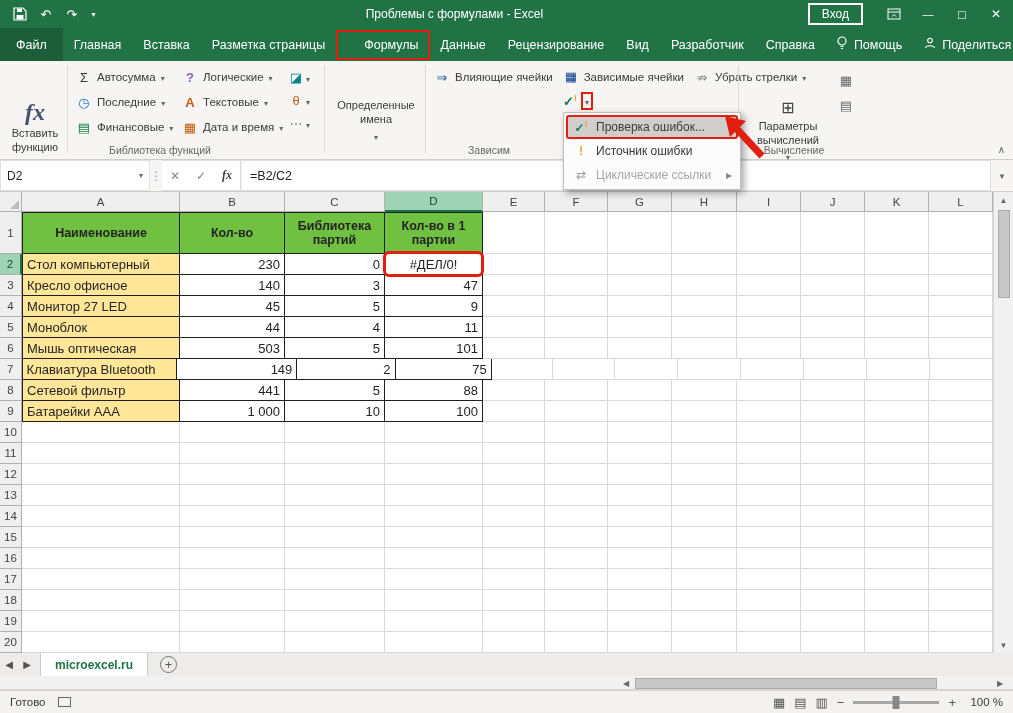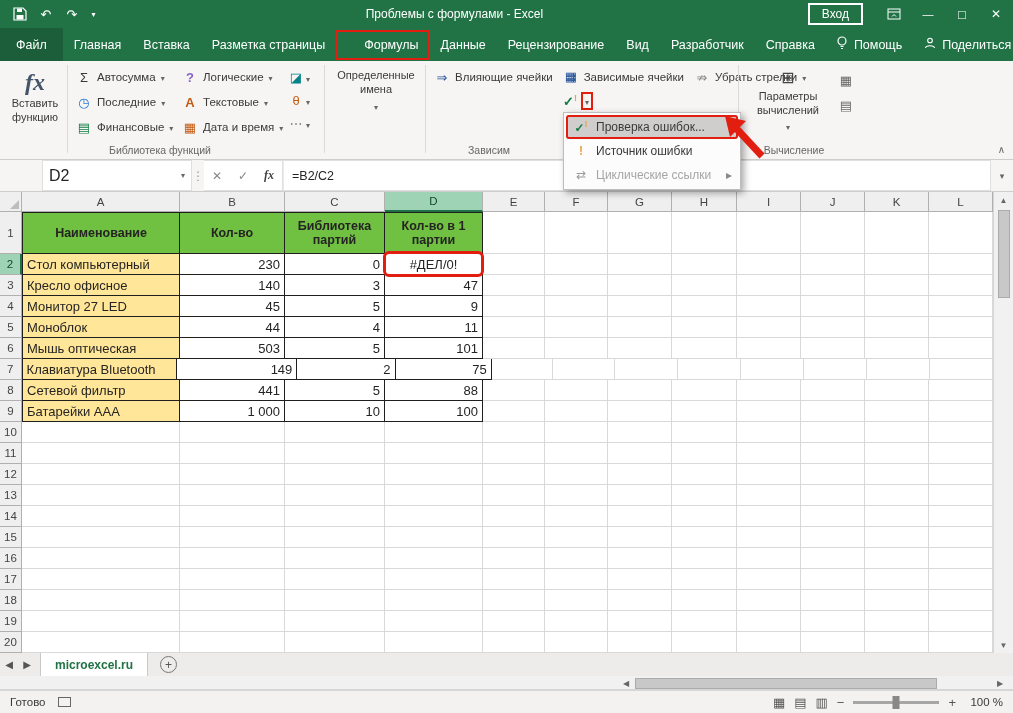--- a/index.html
+++ b/index.html
@@ -28,21 +28,21 @@
 .rtab{padding:8px 11px;font-size:12.5px;white-space:nowrap;}
 .rtab.file{background:#1B5E39;padding:10px 16px;}
 .rtab.redbox{box-shadow:inset 0 0 0 2px var(--red);padding-left:28px;}
 .tabs-right{margin-left:auto;display:flex;align-items:center;gap:2px;padding-right:10px;}
 .helpitem{display:flex;align-items:center;gap:6px;font-size:12.5px;padding:0 10px;white-space:nowrap;}
 
 
 .ribbon{position:absolute;left:0;top:61px;width:100%;height:99px;background:#F6F5F4;border-bottom:1px solid #CFCDCB;}
 .vdiv{position:absolute;top:4px;height:88px;width:1px;background:#DCDAD8;}
 .grplabel{position:absolute;bottom:3px;font-size:10.5px;color:#666;text-align:center;white-space:nowrap;}
-.bigbtn{position:absolute;display:flex;flex-direction:column;align-items:center;justify-content:flex-start;text-align:center;font-size:11px;color:#3B3A39;line-height:1.25;}
+.bigbtn{position:absolute;display:flex;flex-direction:column;align-items:center;justify-content:flex-start;text-align:center;font-size:11px;color:#3B3A39;line-height:1.25;margin-top:30px;}
 .fxbig{font-family:"Liberation Serif",serif;font-style:italic;font-weight:bold;font-size:24px;color:#44546A;}
 .fxbig::before{content:'fx';}
 .sbtn{display:flex;align-items:center;gap:5px;height:22px;padding:0 4px;font-size:11.5px;color:#3B3A39;white-space:nowrap;}
 .ic{width:16px;text-align:center;font-size:13px;display:inline-block;}
 .crt{display:inline-block;}
 .crt::before{content:'▾';font-size:8px;color:#666;}
 .ic-autosum::before{content:'Σ';color:#3B3A39;}
 .ic-recent::before{content:'◷';color:#2B7CD3;}
 .ic-financial::before{content:'▤';color:#107C41;}
 .ic-logical::before{content:'?';color:#8661C5;font-weight:bold;}
@@ -82,21 +82,21 @@
 .mitem{display:flex;align-items:center;height:24px;padding:0 6px 0 4px;font-size:12px;color:#3B3A39;border-radius:3px;}
 .mitem.hl{background:#CFCECD;box-shadow:inset 0 0 0 2px var(--red);}
 .mitem.dis .mlb{color:#A6A6A6;}
 .mic{width:22px;text-align:center;margin-right:4px;font-size:12px;}
 .msub{margin-left:auto;color:#888;}
 .msub::before{content:'▸';}
 .redarrow{position:absolute;left:722px;top:114px;z-index:50;}
 
 
 .fbar{position:absolute;left:0;top:160px;width:100%;height:32px;background:#F6F5F4;display:flex;align-items:stretch;border-bottom:1px solid #CFCDCB;}
-.namebox{width:150px;background:#fff;border:1px solid #E1DFDD;display:flex;align-items:center;padding:0 6px;font-size:16px;margin-left:42px;}
+.namebox{width:150px;background:#fff;border:1px solid #E1DFDD;display:flex;align-items:center;padding:0 6px;font-size:12px;}
 .nb-caret{margin-left:auto;color:#666;font-size:8px;}
 .nb-caret::before{content:'▾';}
 .fb-dots{width:12px;display:flex;align-items:center;justify-content:center;color:#999;}
 .fb-dots::before{content:'⋮';}
 .fb-btns{display:flex;align-items:center;background:#fff;border:1px solid #E1DFDD;border-left:none;}
 .fbb{width:26px;text-align:center;color:#888;font-size:12px;}
 .fbb.x::before{content:'✕';}
 .fbb.ok::before{content:'✓';}
 .fbb.fx{font-family:"Liberation Serif",serif;font-style:italic;color:#444;font-weight:bold;}
 .fbb.fx::before{content:'fx';}

